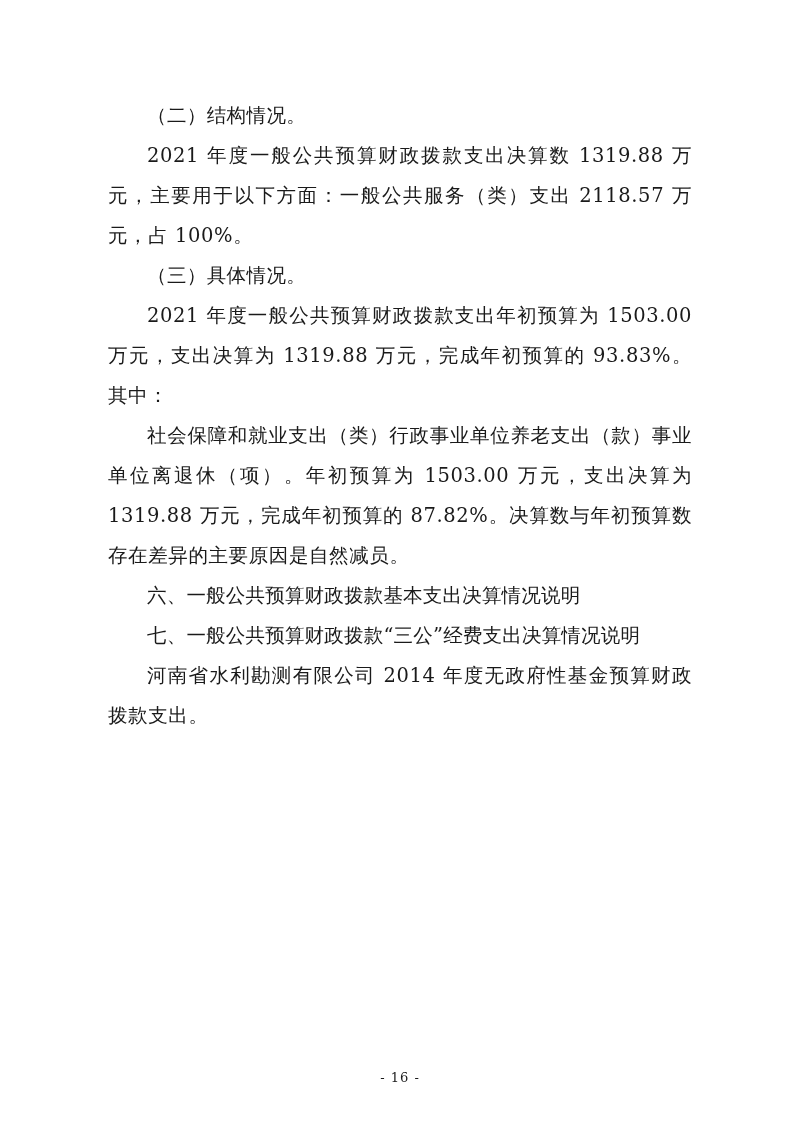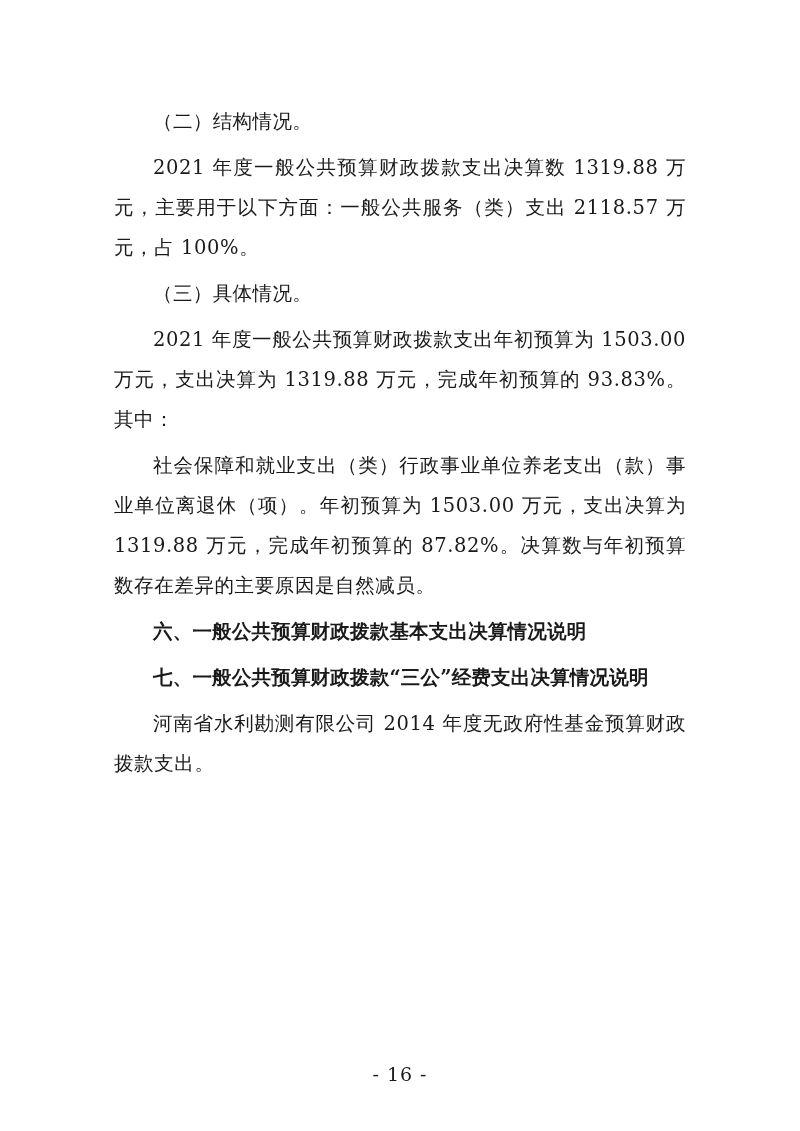--- a/index.html
+++ b/index.html
@@ -23,42 +23,42 @@
     position: relative;
     background: #ffffff;
   }
   .doc-body {
     font-size: 19.5px;
     line-height: 40px;
     text-align: justify;
     text-justify: inter-ideograph;
   }
   p {
-    margin: 6px;
+    margin: 0;
   }
   .para {
     text-indent: 2em;
     letter-spacing: 0.4px;
   }
   .heading {
     text-indent: 2em;
-    font-weight: bold;
+    font-weight: normal;
     letter-spacing: 0.2px;
   }
   .spaced {
     
     letter-spacing: 0.6px;
   }
   .footer {
     position: absolute;
     left: 0;
     right: 0;
     bottom: 46px;
     text-align: center;
-    font-size: 19px;
+    font-size: 13px;
     font-family: "DejaVu Serif", "Liberation Serif", serif;
     color: #1a1a1a;
     letter-spacing: 1px;
   }
 </style>
 </head>
 <body>
 
 <div class="page">
   <div class="doc-body">

